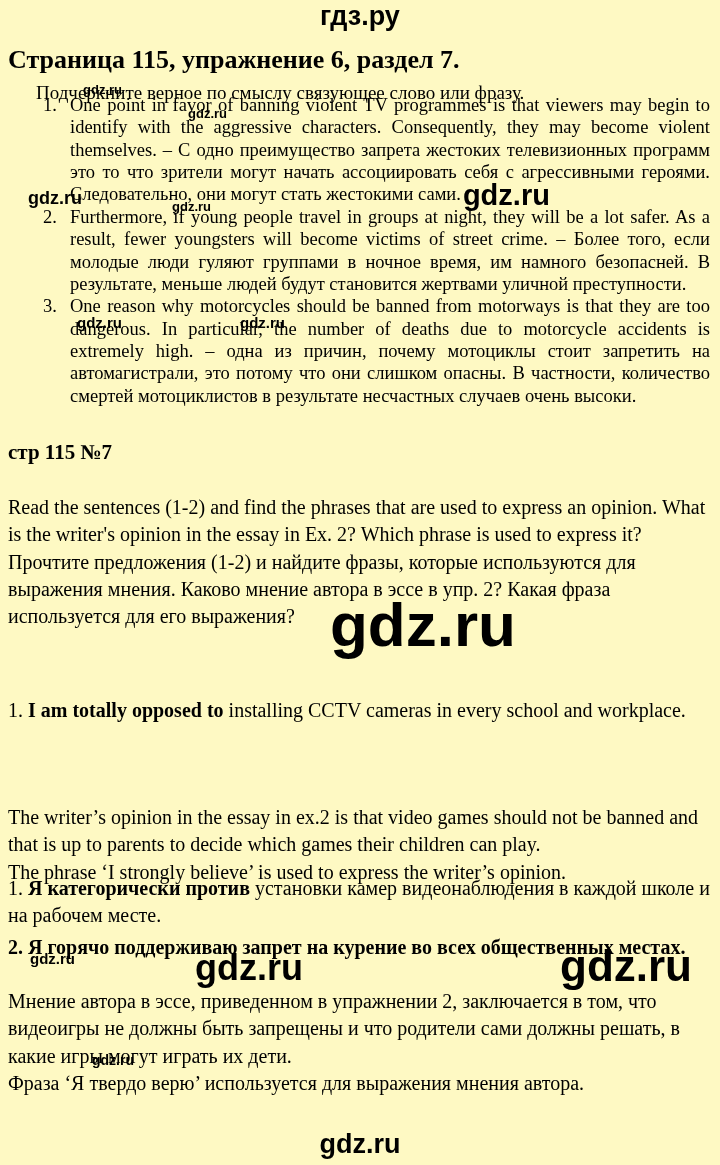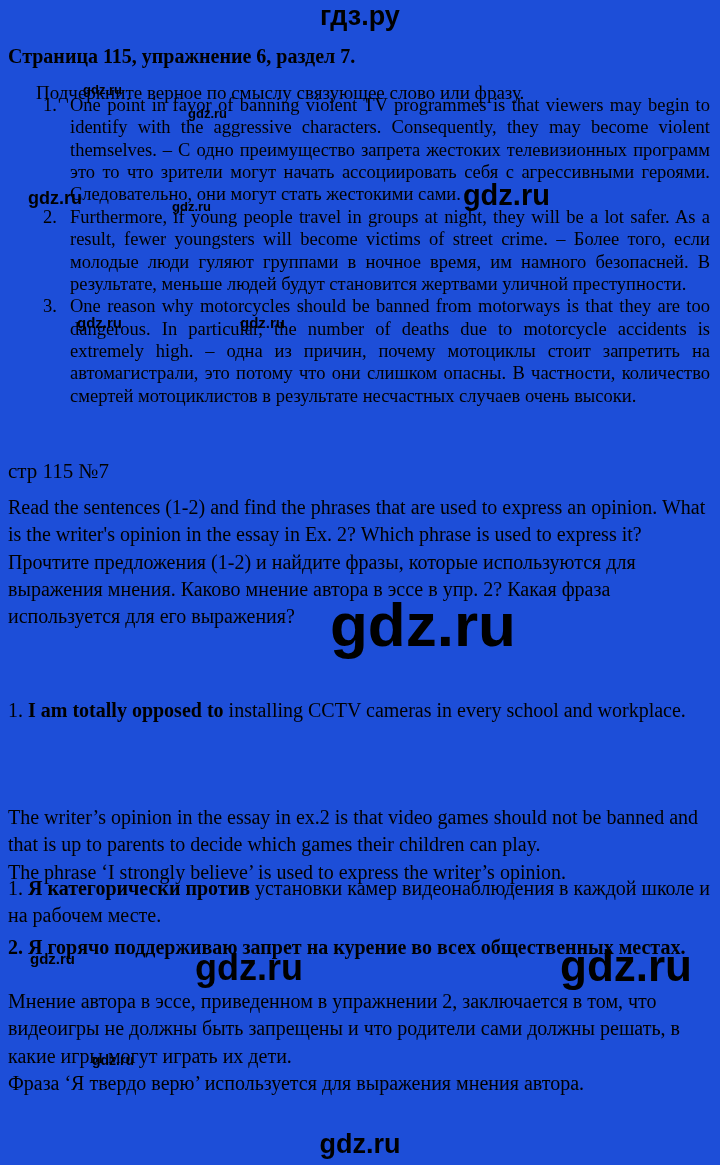--- a/index.html
+++ b/index.html
@@ -1,36 +1,36 @@
 <!DOCTYPE html>
 <html><head>
 <meta charset="utf-8">
 <style>
   html,body{margin:0;padding:0;background:#ffffff;}
   .page{
-    position:relative;width:720px;height:1165px;background:#1d4ed8;color:#000;
+    position:relative;width:720px;height:1165px;background:#fef9c3;color:#000;
     font-family:"Liberation Serif",serif;overflow:hidden;
   }
   
   .site-logo{
     position:absolute;top:0;left:0;width:100%;text-align:center;
     font-family:"Liberation Sans",sans-serif;font-weight:700;font-size:27px;line-height:32px;
   }
   .footer-logo{
     position:absolute;top:1129px;left:0;width:100%;text-align:center;
     font-family:"Liberation Sans",sans-serif;font-weight:700;font-size:27px;line-height:30px;
   }
   
-  .ex6-title{position:absolute;top:45px;left:8px;margin:0;font-size:20px;font-weight:700;white-space:nowrap;}
+  .ex6-title{position:absolute;top:45px;left:8px;margin:0;font-size:26px;font-weight:700;white-space:nowrap;}
   .instruction{position:absolute;top:70px;left:24px;margin:12px;font-size:19px;white-space:nowrap;}
   .ex6-list{position:absolute;top:94px;left:0;width:720px;font-size:18.5px;line-height:22.3px;}
   .item{position:relative;padding:0 10px 0 70px;text-align:justify;}
   .item .num{position:absolute;left:43px;}
   
-  .ex7-title{position:absolute;top:459px;left:8px;margin:0;font-size:21px;font-weight:400;white-space:nowrap;text-align:center;}
+  .ex7-title{position:absolute;top:440px;left:8px;margin:0;font-size:21px;font-weight:700;white-space:nowrap;text-align:center;}
   .task{position:absolute;top:494px;left:8px;width:702px;margin:0;font-size:20px;line-height:27.3px;}
   .block{position:absolute;left:8px;width:704px;font-size:20px;line-height:27.3px;}
   .block p{margin:0;}
   .sen-en{top:697px;}
   .ans-en{top:804px;}
   .sen-ru{top:875px;}
   .sen-ru p + p{margin-top:4px;font-weight:bold;}
   .ans-ru{top:988px;}
   
   .wm{

